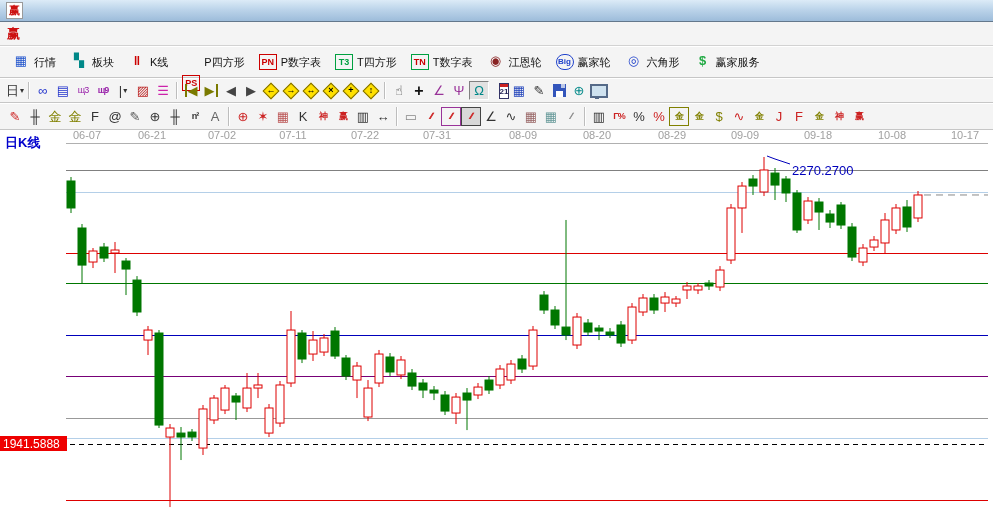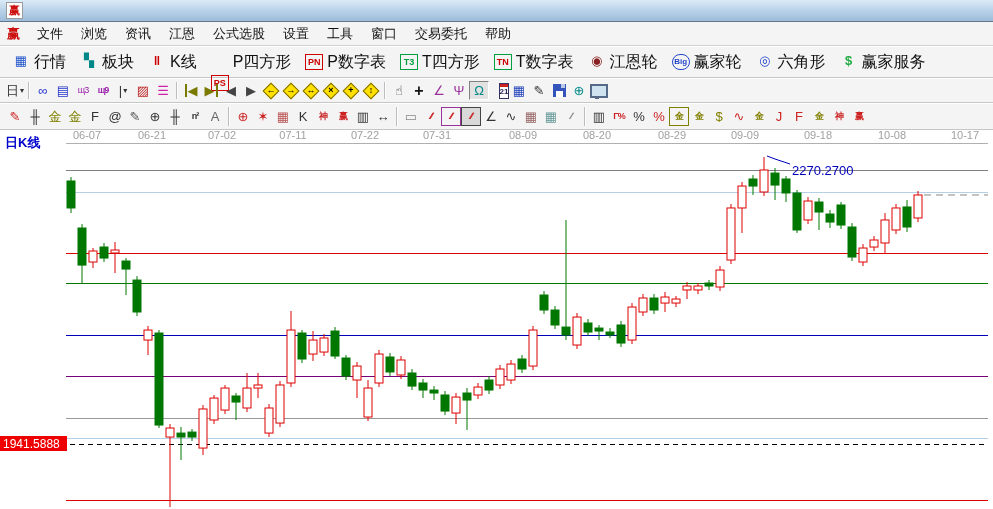--- a/index.html
+++ b/index.html
@@ -16,21 +16,21 @@
   .menu-logo{color:#cc1111;font-weight:bold;font-size:13px;margin:0 8px 0 2px;}
   .menu-item{font-size:13px;color:#111;padding:2px 9px;cursor:default;}
   .toolbar{display:flex;align-items:center;background:#f4f4f4;box-sizing:border-box;
     border-bottom:1px solid #c6c6c6;border-top:1px solid #ffffff;padding-left:5px;}
   .tb1{height:32px;}
   .tb2{height:25px;}
   .tb3{height:27px;}
   .tb-btn{display:flex;align-items:center;gap:4px;padding:2px 6px;border:1px solid transparent;cursor:default;}
   .tb1-icon{width:18px;height:16px;font-size:9px;font-weight:bold;line-height:14px;
     text-align:center;box-sizing:border-box;flex:0 0 auto;}
-  .tb1-label{font-size:16px;color:#111;white-space:nowrap;}
+  .tb1-label{font-size:11px;color:#111;white-space:nowrap;}
   .sep{width:1px;align-self:stretch;margin:3px 3px;background:#bdbdbd;border-right:1px solid #fff;flex:0 0 auto;}
   .ico{width:20px;height:19px;display:flex;align-items:center;justify-content:center;
     font-size:13px;line-height:1;cursor:default;border:1px solid transparent;box-sizing:border-box;flex:0 0 auto;}
   .ico.active{border:1px solid;border-color:#808080 #fff #fff #808080;background:#e2e2e2;}
   .dd{font-size:8px;color:#333;margin-left:1px;}
   .dia{position:relative;width:20px;height:19px;flex:0 0 auto;}
   .dia i{position:absolute;left:4px;top:4px;width:10px;height:10px;background:#ffe000;
     border:1px solid #7c6a00;transform:rotate(45deg);}
   .dia b{position:absolute;left:0;top:2px;width:20px;text-align:center;font-size:9px;
     color:#000;font-weight:bold;line-height:15px;}
@@ -47,32 +47,20 @@
 </style>
 </head>
 <body>
 
 <div class="titlebar">
   <span class="app-logo">赢</span>
 </div>
 
 <div class="menubar">
   <span class="menu-logo">赢</span>
-  <nav id="menu-items" style="display:flex;">
-      <span class="menu-item">文件</span>
-      <span class="menu-item">浏览</span>
-      <span class="menu-item">资讯</span>
-      <span class="menu-item">江恩</span>
-      <span class="menu-item">公式选股</span>
-      <span class="menu-item">设置</span>
-      <span class="menu-item">工具</span>
-      <span class="menu-item">窗口</span>
-      <span class="menu-item">交易委托</span>
-      <span class="menu-item">帮助</span>
-    </nav>
 </div>
 
 <div class="toolbar tb1" id="tb1">
     <div class="tb-btn">
       <span class="tb1-icon" style="color: rgb(34, 85, 204); font-size: 13px;">▦</span>
       <span class="tb1-label">行情</span>
     </div>
     <div class="tb-btn">
       <span class="tb1-icon" style="color: rgb(0, 136, 136); font-size: 13px;">▚</span>
       <span class="tb1-label">板块</span>

